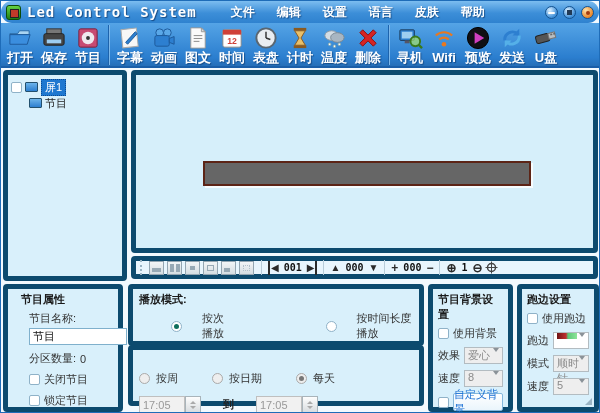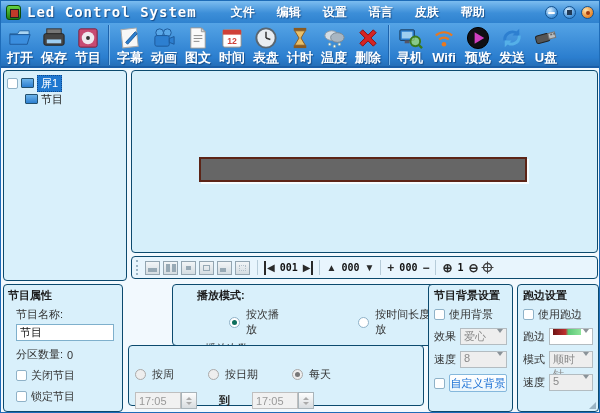--- a/index.html
+++ b/index.html
@@ -3,21 +3,21 @@
 <meta charset="utf-8">
 <style>
   * { box-sizing: border-box; margin: 0; padding: 0; }
   body { font-family: "Liberation Sans", sans-serif; background:#9abcd8; }
   .window { position:relative; width:600px; height:413px; background:#f2f9fe;
             border:1px solid #1e6cb8; overflow:hidden; }
 
   
   .titlebar { position:absolute; top:0; left:0; right:0; height:22px;
     background:linear-gradient(#7cbdf0,#3c8ed8 55%,#2f82cf);
-    display:flex; align-items:center; padding:0 5px; }
+    display:flex; align-items:center; padding:0 5px;border-radius:11px; }
   .app-icon { width:15px; height:15px; border-radius:3px; flex:0 0 auto;
     background:linear-gradient(#63d244,#1f7d12); border:1px solid #0c4a06; position:relative; }
   .app-icon::after { content:""; position:absolute; left:3px; top:3px; width:7px; height:7px;
     background:#c23a2a; border:1px solid #222; }
   .title-text { color:#fff; font-family:"DejaVu Sans Mono", monospace; font-weight:bold;
     font-size:14px; margin-left:6px; letter-spacing:1px; text-shadow:1px 1px 1px rgba(10,50,100,.7); }
   .menubar { display:flex; gap:22px; margin-left:34px; }
   .menu-item { color:#fff; font-weight:bold; font-size:12px; cursor:default;
     text-shadow:1px 1px 1px rgba(10,50,100,.6); }
   .win-buttons { margin-left:auto; display:flex; gap:5px; align-items:center; }
@@ -33,21 +33,21 @@
   .toolbar { position:absolute; top:22px; left:0; right:0; height:45px;
     background:linear-gradient(#55a4e6,#2b7ecf 80%,#256fb8);
     border-bottom:2px solid #1a5ea8; display:flex; align-items:flex-start; padding:1px 2px; }
   .tool-btn { width:34px; display:flex; flex-direction:column; align-items:center; padding-top:1px; cursor:pointer; }
   .tool-btn svg { width:26px; height:26px; display:block; }
   .tool-label { font-size:13px; color:#fff; font-weight:bold; white-space:nowrap;
     text-shadow:1px 1px 1px rgba(10,50,100,.6); line-height:13px; }
   .tool-sep { width:2px; height:40px; margin:1px 3px; border-left:1px solid #1d63ac; border-right:1px solid #7db8ea; }
 
   
-  .panel { position:absolute; background:#d9f0fb; border:1px solid #0c4a6e; border-radius:4px; }
+  .panel { position:absolute; background:#d9f0fb; border:5px solid #0c4a6e; border-radius:4px; }
   .tree-panel { left:2px; top:69px; width:124px; height:211px; padding:4px 3px; }
   .preview-panel { left:130px; top:69px; width:467px; height:183px; background:#d6effa; }
   .led-bar { position:absolute; left:67px; top:86px; width:328px; height:25px;
     background:#666; border:2px solid #5c2416; box-shadow:2px 2px 0 rgba(255,255,255,.8); }
 
   
   .tree-row { display:flex; align-items:center; gap:3px; height:16px; font-size:11px; color:#222; }
   .tree-row.child { margin-left:18px; }
   .cb { width:11px; height:11px; background:#fff; border:1px solid #8fb2c8; border-radius:2px; flex:0 0 auto; }
   .monitor-icon { width:13px; height:10px; background:linear-gradient(#6db4ea,#2d7fd0); border:1px solid #23506e; border-radius:1px; flex:0 0 auto; }
@@ -66,22 +66,22 @@
   .lb5 i { left:2px; right:5px; bottom:2px; height:4px; }
   .lb6 i { left:3px; top:3px; right:3px; bottom:3px; background:none; border:1px dotted #b2c0ca; }
   .ctrl-sep { width:1px; height:15px; background:#b7ccd9; margin:0 4px; }
   .ctrl-glyph { font-size:10px; color:#2a2a2a; cursor:pointer; line-height:14px; }
   .ctrl-glyph.bar-l { border-left:2px solid #2a2a2a; padding-left:1px; }
   .ctrl-glyph.bar-r { border-right:2px solid #2a2a2a; padding-right:1px; }
   .ctrl-glyph.big { font-size:12px; font-weight:bold; }
   .num { font-size:10px; font-weight:bold; color:#111; font-family:"DejaVu Sans Mono", monospace; margin:0 3px; }
 
   
-  .props-panel   { left:2px;   top:283px; width:120px; height:128px; padding:3px 4px; }
-  .playmode-panel{ left:127px; top:283px; width:296px; height:62px;  padding:3px 24px;margin-left:44px; }
+  .props-panel   { left:2px;   top:283px; width:120px; height:128px; padding:3px 13px; }
+  .playmode-panel{ left:127px; top:283px; width:296px; height:62px;  padding:3px 6px; }
   .schedule-panel{ left:127px; top:344px; width:296px; height:61px;  padding:21px 6px; }
   .bg-panel      { left:427px; top:283px; width:85px;  height:128px; padding:3px 5px; }
   .border-panel  { left:516px; top:283px; width:82px;  height:128px; padding:3px 5px; }
   .panel-title { font-size:11px; font-weight:bold; color:#1a1a1a; margin-bottom:4px; }
   .row { display:flex; align-items:center; gap:4px; margin-bottom:6px; font-size:11px; color:#333; }
   .field { height:17px; background:#fff; border:1px solid #7fb0cc; font-size:11px; color:#111;
     font-family:"Liberation Sans", sans-serif; padding:0 3px; }
   .field:disabled, .field.dis { background:#f1f1f1; color:#999; border-color:#bfbfbf; }
   .spinner { width:16px; height:17px; border:1px solid #a9b4ba; background:linear-gradient(#fdfdfd,#d9dde0);
     display:flex; flex-direction:column; align-items:center; justify-content:center; cursor:pointer; }
@@ -345,21 +345,21 @@
       <span>锁定节目</span>
     </div>
     <div class="row indent">
       <span class="cb"></span>
       <span>定时播放</span>
     </div>
   </div>
 
   <div class="panel playmode-panel">
     <div class="panel-title">播放模式:</div>
-    <div class="row" style="padding-left:32px; gap:6px; margin-bottom:4px">
+    <div class="row" style="padding-left:32px; gap:20px; margin-bottom:4px">
       <span class="radio sel"></span>
       <span>按次播放</span>
       <span style="width:70px"></span>
       <span class="radio"></span>
       <span>按时间长度播放</span>
     </div>
     <div class="row indent" style="margin-bottom:2px">
       <span>播放次数</span>
     </div>
     <div class="row indent" style="gap:0">

